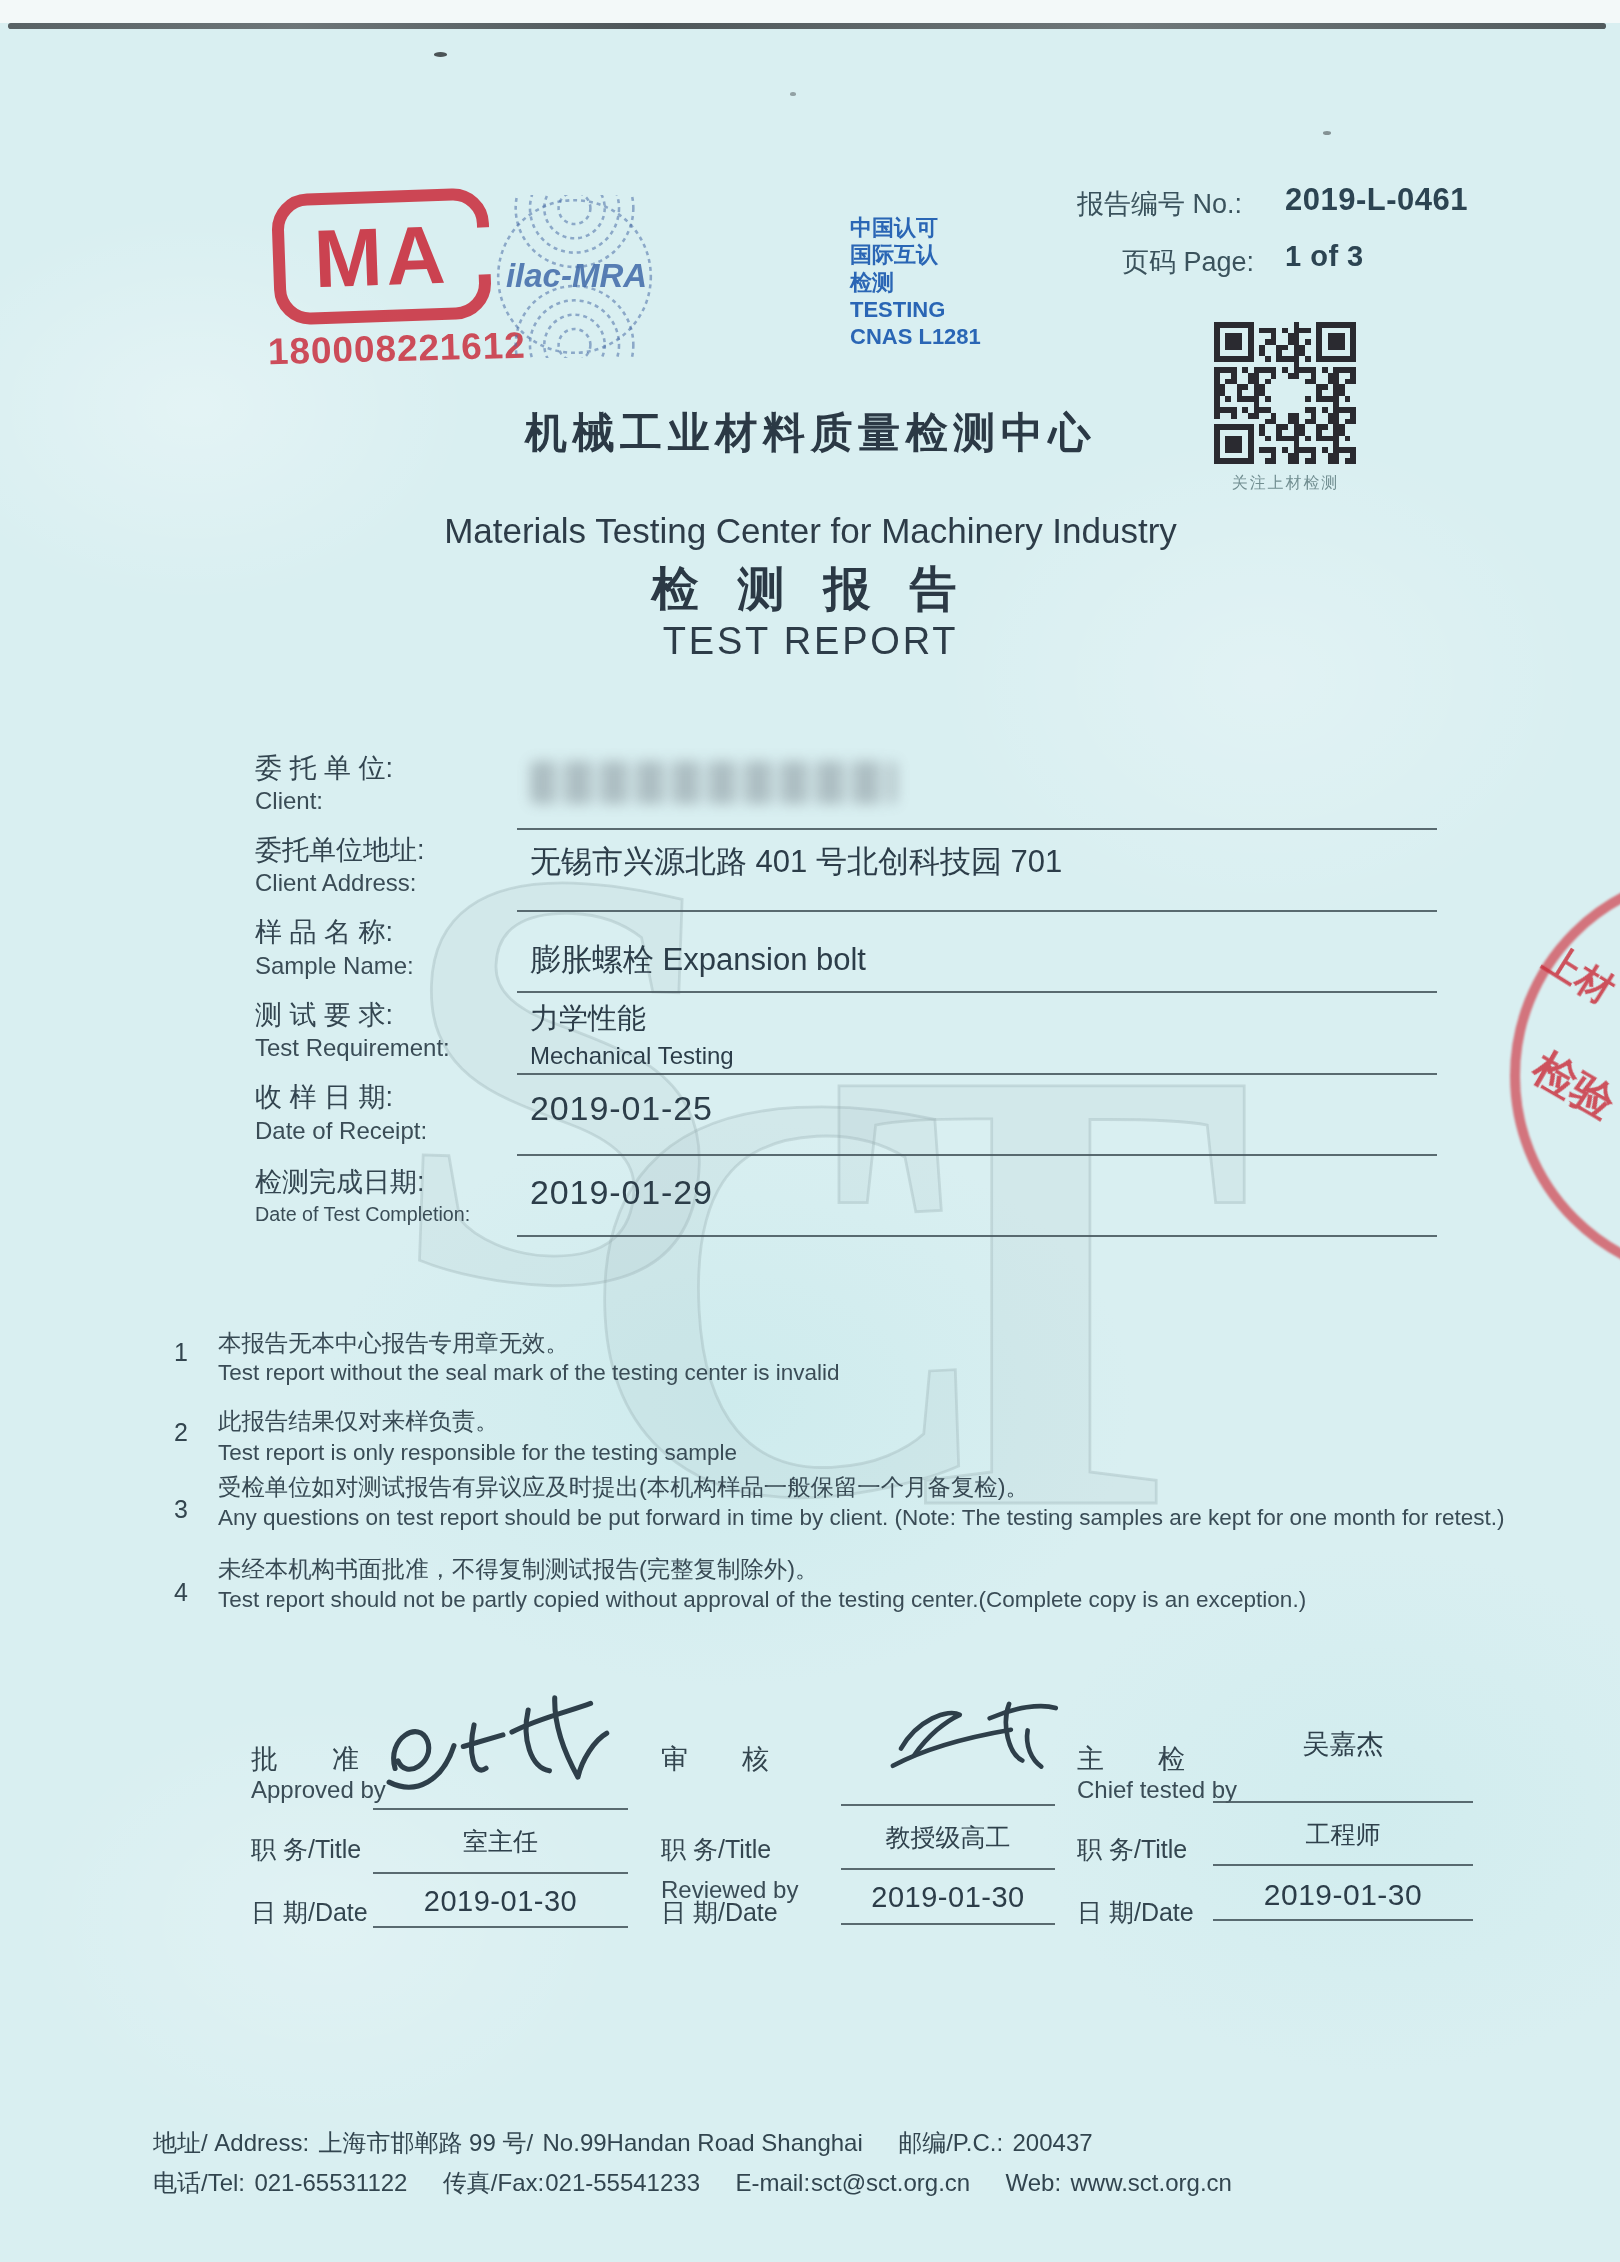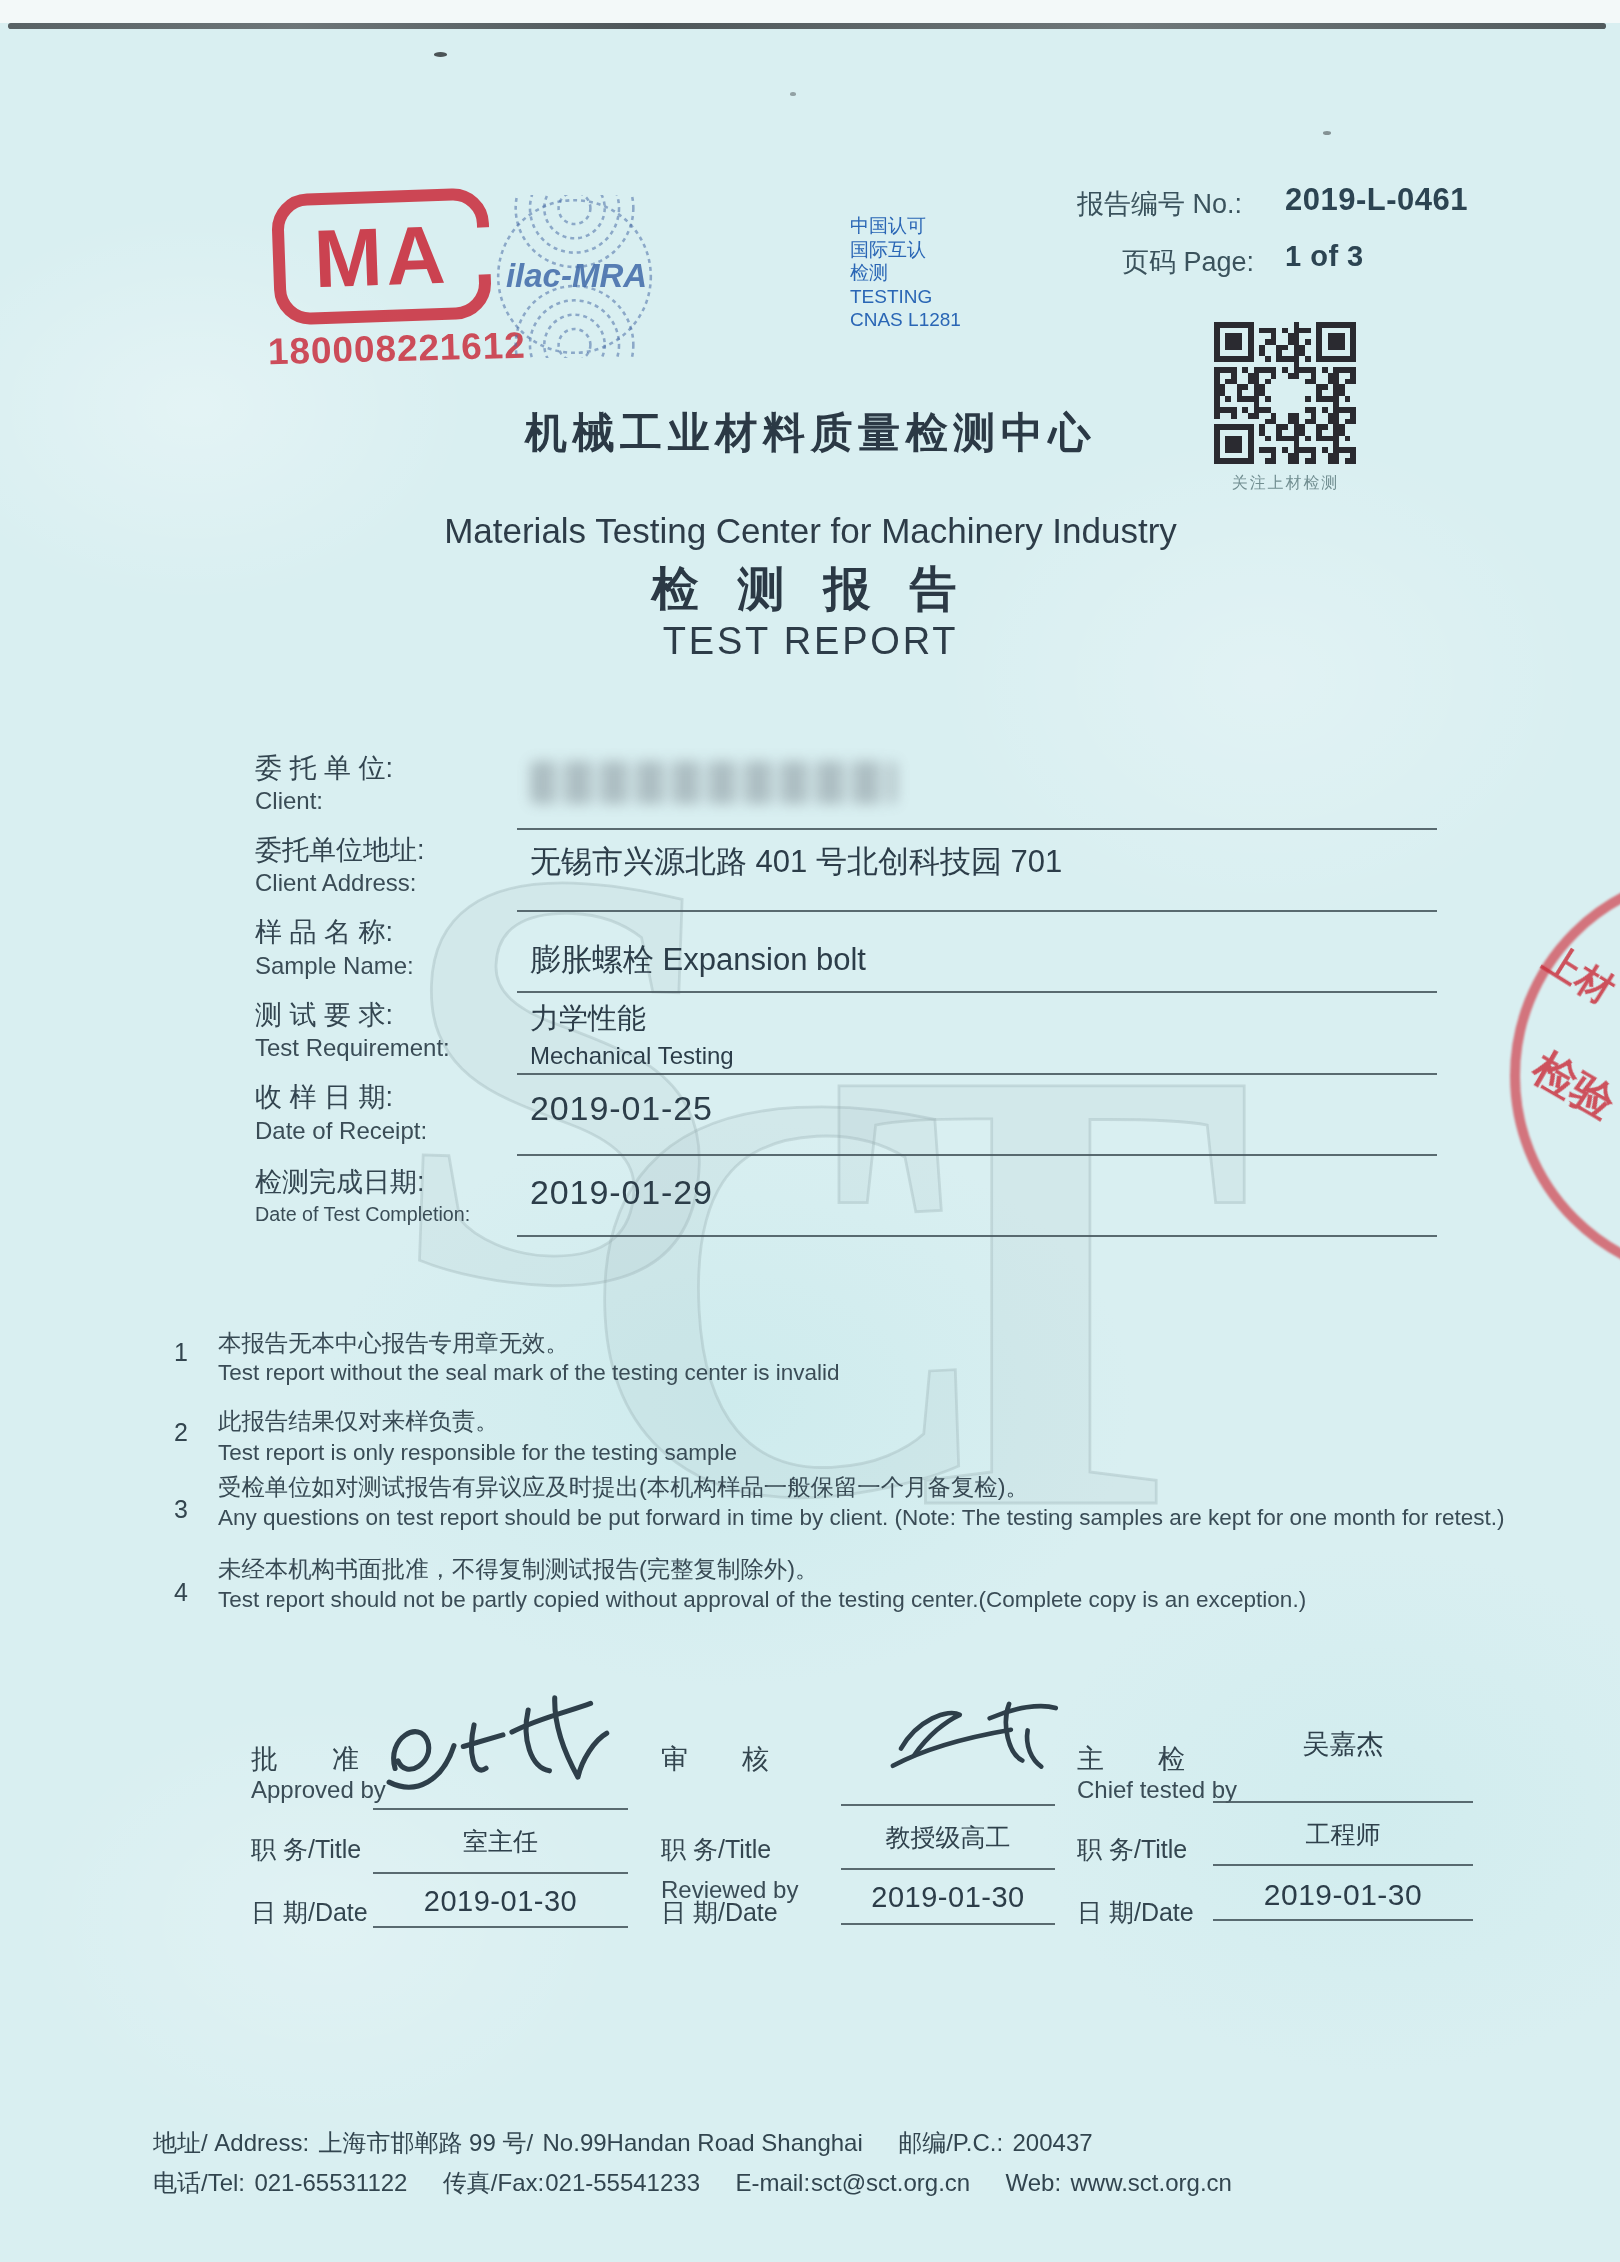--- a/index.html
+++ b/index.html
@@ -30,21 +30,21 @@
   .cma-gap{position:absolute;right:-15px;top:28px;width:17px;height:47px;background:#d9eff1;}
   .cma-ma{font-size:82px;font-weight:bold;color:rgba(201,47,62,.9);letter-spacing:3.7px;line-height:1;}
   .cma-number{left:268px;top:328px;font-size:37px;font-weight:bold;color:rgba(201,47,62,.85);
     letter-spacing:0.9px;transform:rotate(-1.5deg);}
   .ilac{left:495px;top:195px;width:159px;height:163px;}
   .ilac-word{position:absolute;left:-7.5px;top:62px;width:178px;text-align:center;font-size:33px;
     font-weight:bold;font-style:italic;color:rgba(62,105,168,.85);letter-spacing:0px;}
   .cnas-logo{left:659px;top:221px;width:191px;height:157px;}
   .cnas-word{position:absolute;left:0;top:45px;width:191px;text-align:center;font-size:52px;
     font-weight:bold;font-style:italic;color:#1f63b8;letter-spacing:0;}
-  .cnas-text{left:850px;top:214px;font-size:19px;line-height:1.24;color:#2a66b5;font-weight:400;}
+  .cnas-text{left:850px;top:214px;font-size:22px;line-height:1.24;color:#2a66b5;font-weight:700;}
   
   .hdr-label{font-size:27px;color:#3a525c;}
   .hdr-value{font-size:31px;font-weight:600;color:#2c4452;letter-spacing:0.5px;}
   .qr{left:1214px;top:322px;width:142px;height:142px;}
   .qr-caption{left:1207px;top:473px;width:157px;text-align:center;font-size:16px;color:#5f7d80;
     filter:blur(0.7px);opacity:.85;letter-spacing:1.9px;}
   
   .t-center{left:0;width:1621px;text-align:center;}
   .org-cn{top:405px;font-size:42px;font-weight:bold;letter-spacing:5.6px;color:#2b3945;}
   .org-en{top:511px;font-size:35px;color:#2d3c48;}

